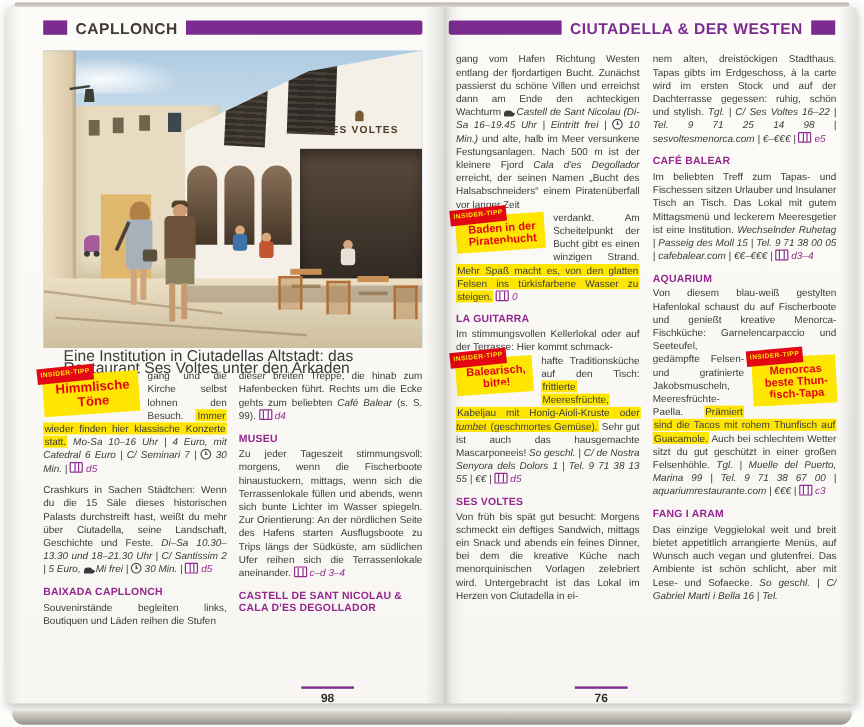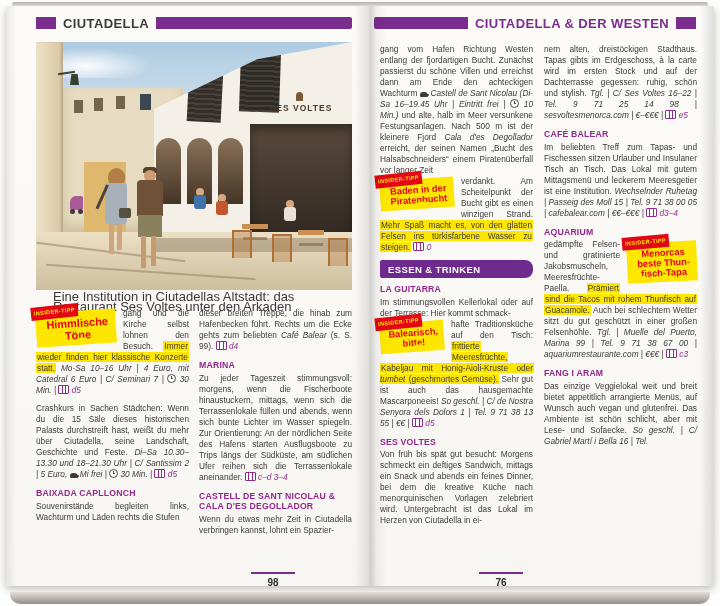--- a/index.html
+++ b/index.html
@@ -96,21 +96,21 @@
 </head>
 <body>
 
 <div class="book">
   <div class="book-top"></div>
   <div class="spread">
 
     <section>
       <div class="hdr" style="left:30px;top:10px;width:316px;">
         <div class="hdr-sq"></div>
-        <div class="hdr-title dark">CIUTADELLA</div>
+        <div class="hdr-title dark">CAPLLONCH</div>
         <div class="hdr-bar"></div>
       </div>
 
       <div class="photo" style="left:30px;top:36px;">
         <div class="ph-sky"></div>
         <div class="ph-cloud"></div>
         <div class="ph-bldg"></div>
         <div class="ph-win" style="left:38px;top:58px;"></div>
         <div class="ph-win" style="left:58px;top:56px;"></div>
         <div class="ph-win" style="left:80px;top:54px;"></div>
@@ -168,68 +168,67 @@
       <div class="col" style="left:30px;top:302px;">
         <p class="para">
           <span class="tip" style="width:80px;">
             <span class="tip-tag">INSIDER-TIPP</span>
             <span class="tip-label" style="font-size:11px;line-height:12px;">Himmlische
 Töne</span>
           </span><span><span>gang und die Kirche selbst lohnen den Besuch. </span><span class="sg-h">Immer wieder finden hier klassische Konzerte statt.</span><span> </span><span class="sg-i">Mo-Sa 10–16 Uhr | 4 Euro, mit Catedral 6 Euro | C/ Seminari 7 | </span><span class="ic ic-clock"></span><span class="sg-i"> 30 Min. | </span><span class="ic ic-map"></span><span class="sg-ref"> d5</span></span>
         </p>
         <p class="para"><span>Crashkurs in Sachen Städtchen: Wenn du die 15 Säle dieses historischen Palasts durchstreift hast, weißt du mehr über Ciutadella, seine Landschaft, Geschichte und Feste. </span><span class="sg-i">Di–Sa 10.30–13.30 und 18–21.30 Uhr | C/ Santissim 2 | 5 Euro, </span><span class="ic ic-pig"></span><span class="sg-i"> Mi frei | </span><span class="ic ic-clock"></span><span class="sg-i"> 30 Min. | </span><span class="ic ic-map"></span><span class="sg-ref"> d5</span></p>
         <h3 class="h"><span class="hl">BAIXADA CAPLLONCH</span></h3>
-        <p class="para"><span>Souvenirstände begleiten links, Wachturm und Läden rechts die Stufen</span></p>
+        <p class="para"><span>Souvenirstände begleiten links, Boutiquen und Läden reihen die Stufen</span></p>
       </div>
       <div class="col" style="left:193px;top:302px;">
         <p class="para"><span>dieser breiten Treppe, die hinab zum Hafenbecken führt. Rechts um die Ecke gehts zum beliebten </span><span class="sg-i">Café Balear</span><span> (s. S. 99). </span><span class="ic ic-map"></span><span class="sg-ref"> d4</span></p>
-        <h3 class="h"><span class="hl">MARINA</span></h3>
+        <h3 class="h"><span class="hl">MUSEU</span></h3>
         <p class="para"><span>Zu jeder Tageszeit stimmungsvoll: morgens, wenn die Fischerboote hinaustuckern, mittags, wenn sich die Terrassenlokale füllen und abends, wenn sich bunte Lichter im Wasser spiegeln. Zur Orientierung: An der nördlichen Seite des Hafens starten Ausflugsboote zu Trips längs der Südküste, am südlichen Ufer reihen sich die Terrassenlokale aneinander. </span><span class="ic ic-map"></span><span class="sg-ref"> c–d 3–4</span></p>
         <h3 class="h"><span class="hl">CASTELL DE SANT NICOLAU &amp;
 CALA D'ES DEGOLLADOR</span></h3>
-        <p class="para"><span>Wenn du etwas mehr Zeit in Ciutadella verbringen kannst, lohnt ein Spazier-</span></p>
       </div>
       <div class="pagenum" style="left:242px;">98</div>
     </section>
 
     <section>
       <div class="hdr" style="left:368px;top:10px;width:322px;">
         <div class="hdr-bar lft"></div>
         <div class="hdr-title pur">CIUTADELLA &amp; DER WESTEN</div>
         <div class="hdr-sq"></div>
       </div>
 
       <div class="col" style="left:374px;top:38px;">
         <p class="para" style="margin-bottom:0;"><span>gang vom Hafen Richtung Westen entlang der fjordartigen Bucht. Zunächst passierst du schöne Villen und erreichst dann am Ende den achteckigen Wachturm </span><span class="ic ic-pig"></span><span> </span><span class="sg-i">Castell de Sant Nicolau (Di-Sa 16–19.45 Uhr | Eintritt frei | </span><span class="ic ic-clock"></span><span class="sg-i"> 10 Min.)</span><span> und alte, halb im Meer versunkene Festungsanlagen. Nach 500 m ist der kleinere Fjord </span><span class="sg-i">Cala d'es Degollador</span><span> erreicht, der seinen Namen „Bucht des Halsabschneiders“ einem Piratenüberfall vor langer Zeit</span></p>
         <p class="para">
           <span class="tip">
             <span class="tip-tag">INSIDER-TIPP</span>
             <span class="tip-label">Baden in der
 Piratenbucht</span>
           </span><span><span>verdankt. Am Scheitelpunkt der Bucht gibt es einen winzigen Strand. </span><span class="sg-h">Mehr Spaß macht es, von den glatten Felsen ins türkisfarbene Wasser zu steigen.</span><span> </span><span class="ic ic-map"></span><span class="sg-ref"> 0</span></span>
         </p>
-        <div class="secbox">ESSEN &amp; TRINKEN</div>
         <h3 class="h" style="margin-top:2px;"><span class="hl">LA GUITARRA</span></h3>
         <p class="para" style="margin-bottom:0;"><span>Im stimmungsvollen Kellerlokal oder auf der Terrasse: Hier kommt schmack-</span></p>
         <p class="para">
           <span class="tip" style="width:64px;">
             <span class="tip-tag">INSIDER-TIPP</span>
             <span class="tip-label">Balearisch,
 bitte!</span>
           </span><span><span>hafte Traditionsküche auf den Tisch: </span><span class="sg-h">frittierte Meeresfrüchte, Kabeljau mit Honig-Aioli-Kruste oder </span><span class="sg-hi">tumbet</span><span class="sg-h"> (geschmortes Gemüse).</span><span> Sehr gut ist auch das hausgemachte Mascarponeeis! </span><span class="sg-i">So geschl. | C/ de Nostra Senyora dels Dolors 1 | Tel. 9 71 38 13 55 | €€ | </span><span class="ic ic-map"></span><span class="sg-ref"> d5</span></span>
         </p>
         <h3 class="h"><span class="hl">SES VOLTES</span></h3>
         <p class="para"><span>Von früh bis spät gut besucht: Morgens schmeckt ein deftiges Sandwich, mittags ein Snack und abends ein feines Dinner, bei dem die kreative Küche nach menorquinischen Vorlagen zelebriert wird. Untergebracht ist das Lokal im Herzen von Ciutadella in ei-</span></p>
       </div>
 
       <div class="col" style="left:538px;top:38px;">
         <p class="para"><span>nem alten, dreistöckigen Stadthaus. Tapas gibts im Erdgeschoss, à la carte wird im ersten Stock und auf der Dachterrasse gegessen: ruhig, schön und stylish. </span><span class="sg-i">Tgl. | C/ Ses Voltes 16–22 | Tel. 9 71 25 14 98 | sesvoltesmenorca.com | €–€€€ | </span><span class="ic ic-map"></span><span class="sg-ref"> e5</span></p>
         <h3 class="h"><span class="hl">CAFÉ BALEAR</span></h3>
         <p class="para"><span>Im beliebten Treff zum Tapas- und Fischessen sitzen Urlauber und Insulaner Tisch an Tisch. Das Lokal mit gutem Mittagsmenü und leckerem Meeresgetier ist eine Institution. </span><span class="sg-i">Wechselnder Ruhetag | Passeig des Moll 15 | Tel. 9 71 38 00 05 | cafebalear.com | €€–€€€ | </span><span class="ic ic-map"></span><span class="sg-ref"> d3–4</span></p>
         <h3 class="h"><span class="hl">AQUARIUM</span></h3>
+        <p class="para" style="margin-bottom:0;"><span>Von diesem blau-weiß gestylten Hafenlokal schaust du auf Fischerboote und genießt kreative Menorca-Fischküche: Garnelencarpaccio und Seeteufel,</span></p>
         <p class="para">
           <span class="tip tr" style="width:70px;">
             <span class="tip-tag">INSIDER-TIPP</span>
             <span class="tip-label">Menorcas
 beste Thun-
 fisch-Tapa</span>
           </span><span><span>gedämpfte Felsen- und gratinierte Jakobsmuscheln, Meeresfrüchte-Paella. </span><span class="sg-h">Prämiert sind die Tacos mit rohem Thunfisch auf Guacamole.</span><span> Auch bei schlechtem Wetter sitzt du gut geschützt in einer großen Felsenhöhle. </span><span class="sg-i">Tgl. | Muelle del Puerto, Marina 99 | Tel. 9 71 38 67 00 | aquariumrestaurante.com | €€€ | </span><span class="ic ic-map"></span><span class="sg-ref"> c3</span></span>
         </p>
         <h3 class="h"><span class="hl">FANG I ARAM</span></h3>
         <p class="para"><span>Das einzige Veggielokal weit und breit bietet appetitlich arrangierte Menüs, auf Wunsch auch vegan und glutenfrei. Das Ambiente ist schön schlicht, aber mit Lese- und Sofaecke. </span><span class="sg-i">So geschl. | C/ Gabriel Martí i Bella 16 | Tel.</span></p>

